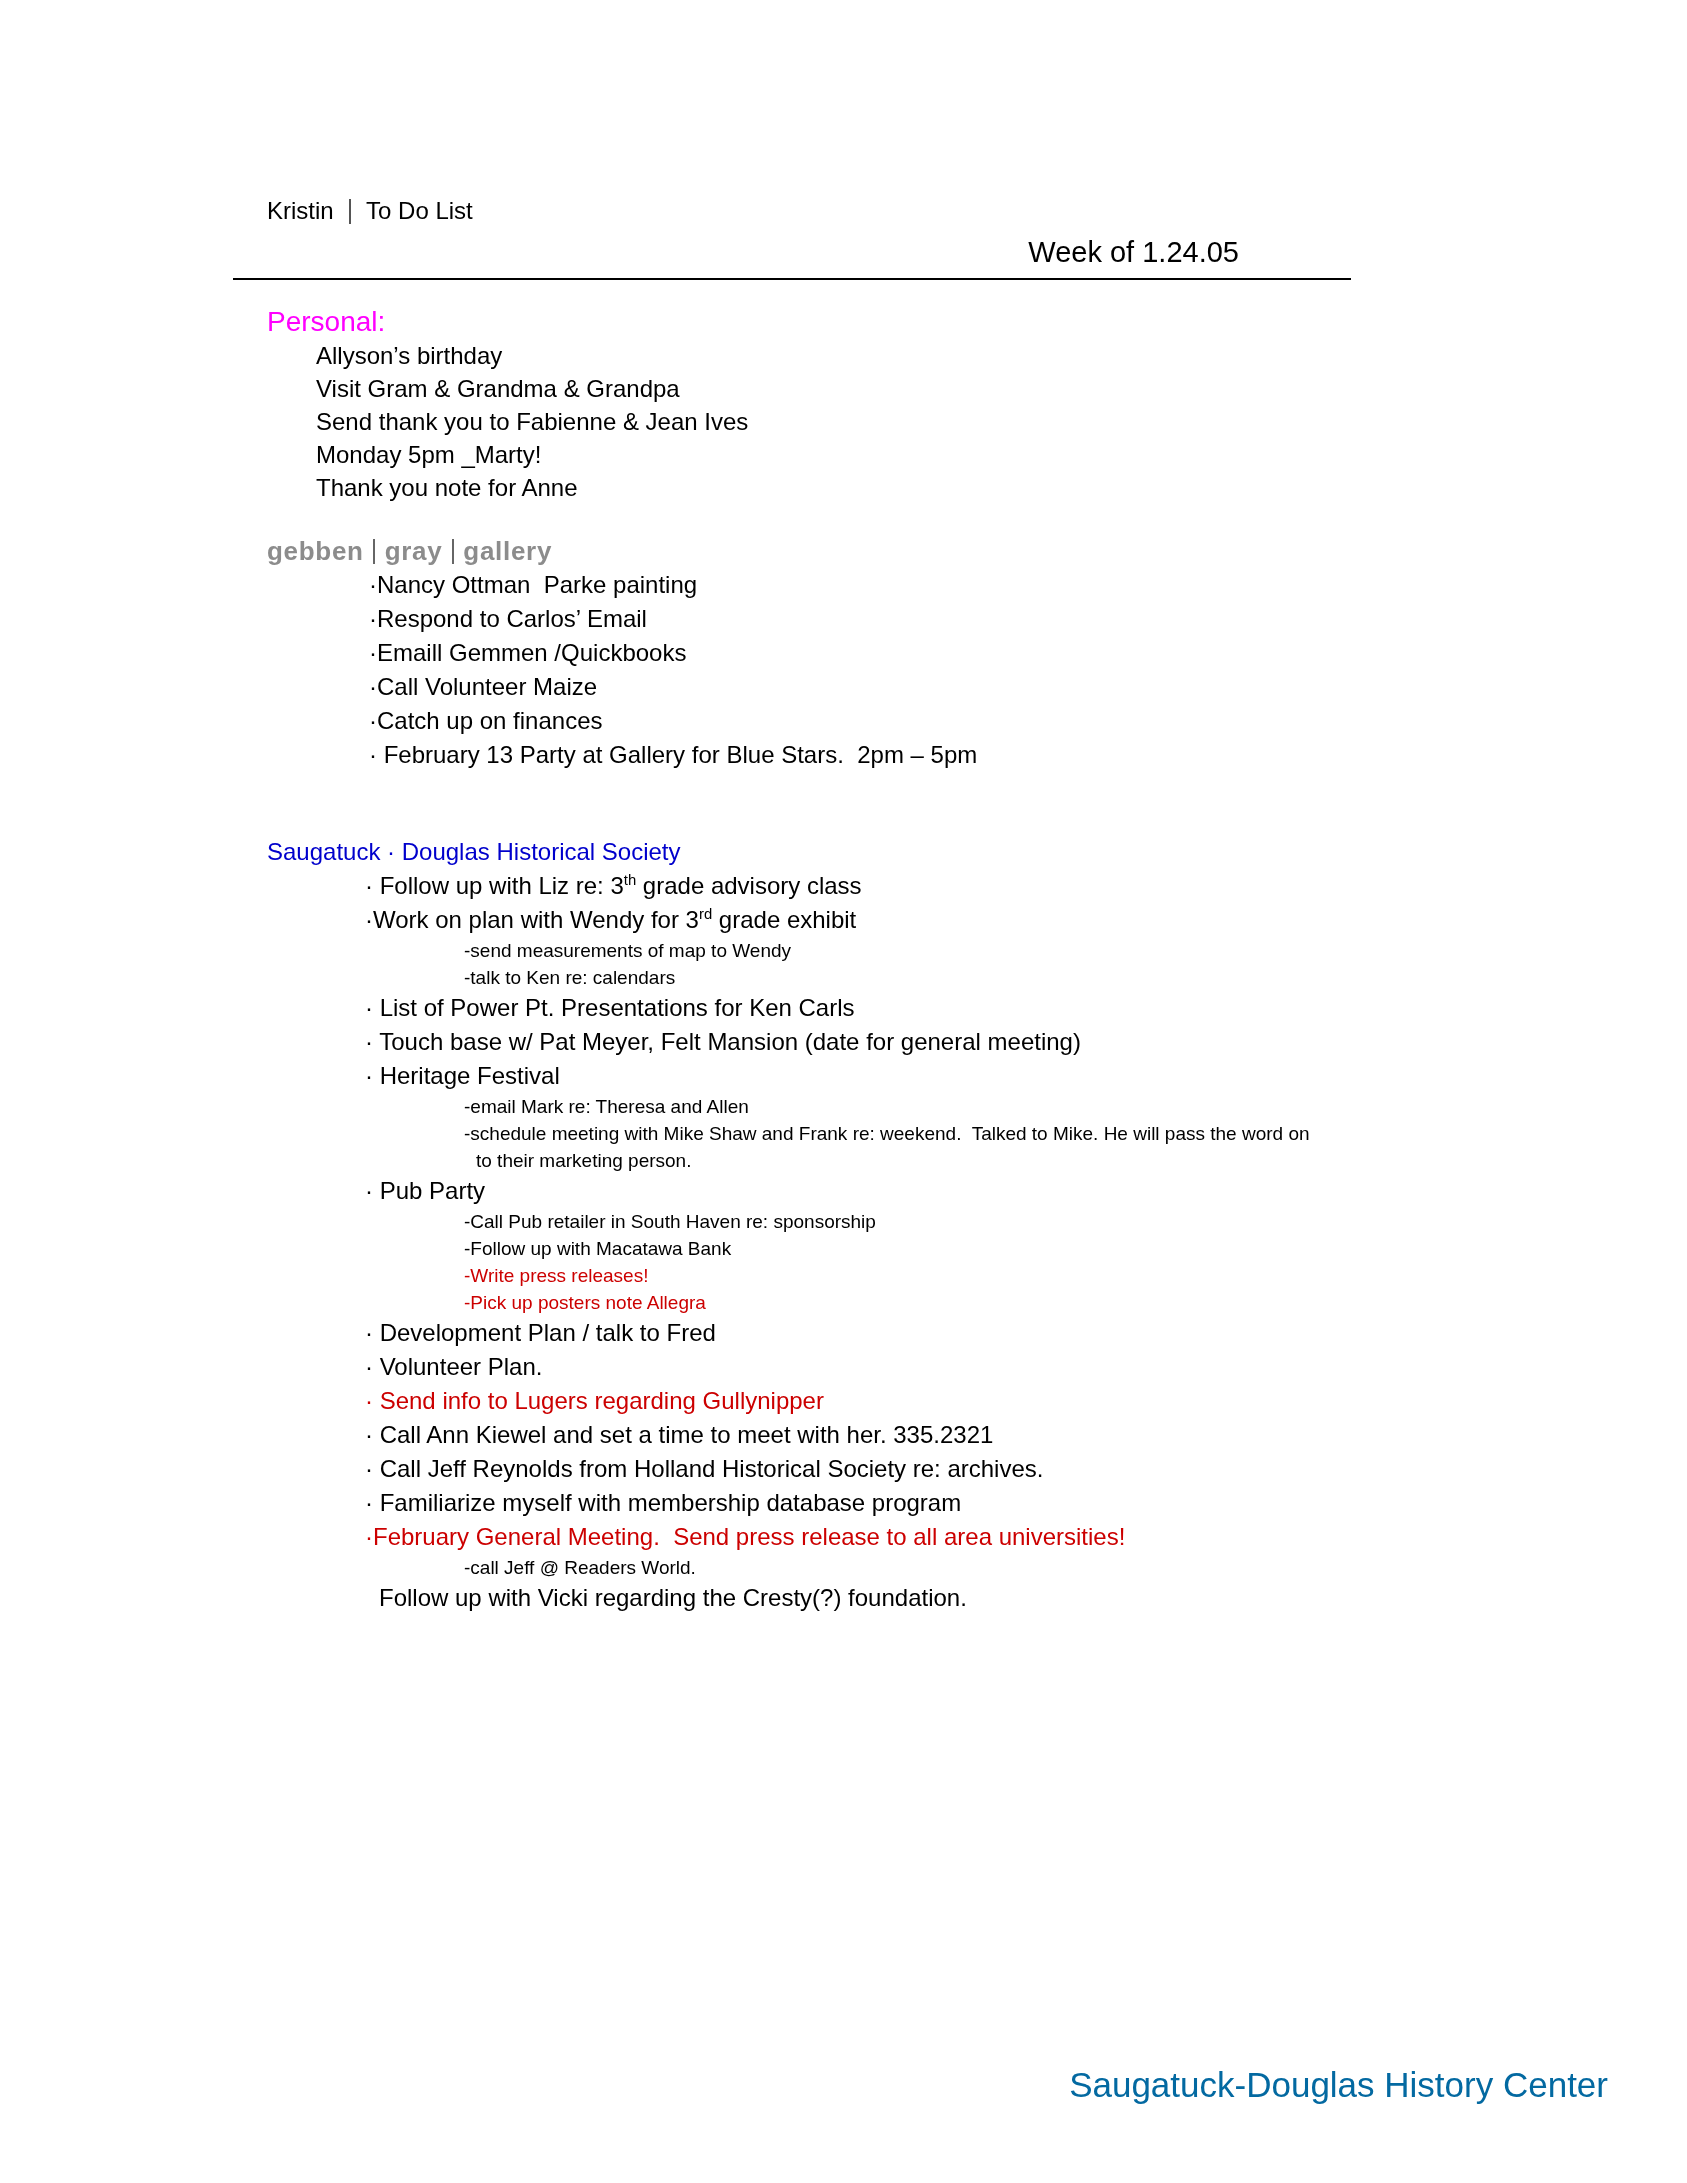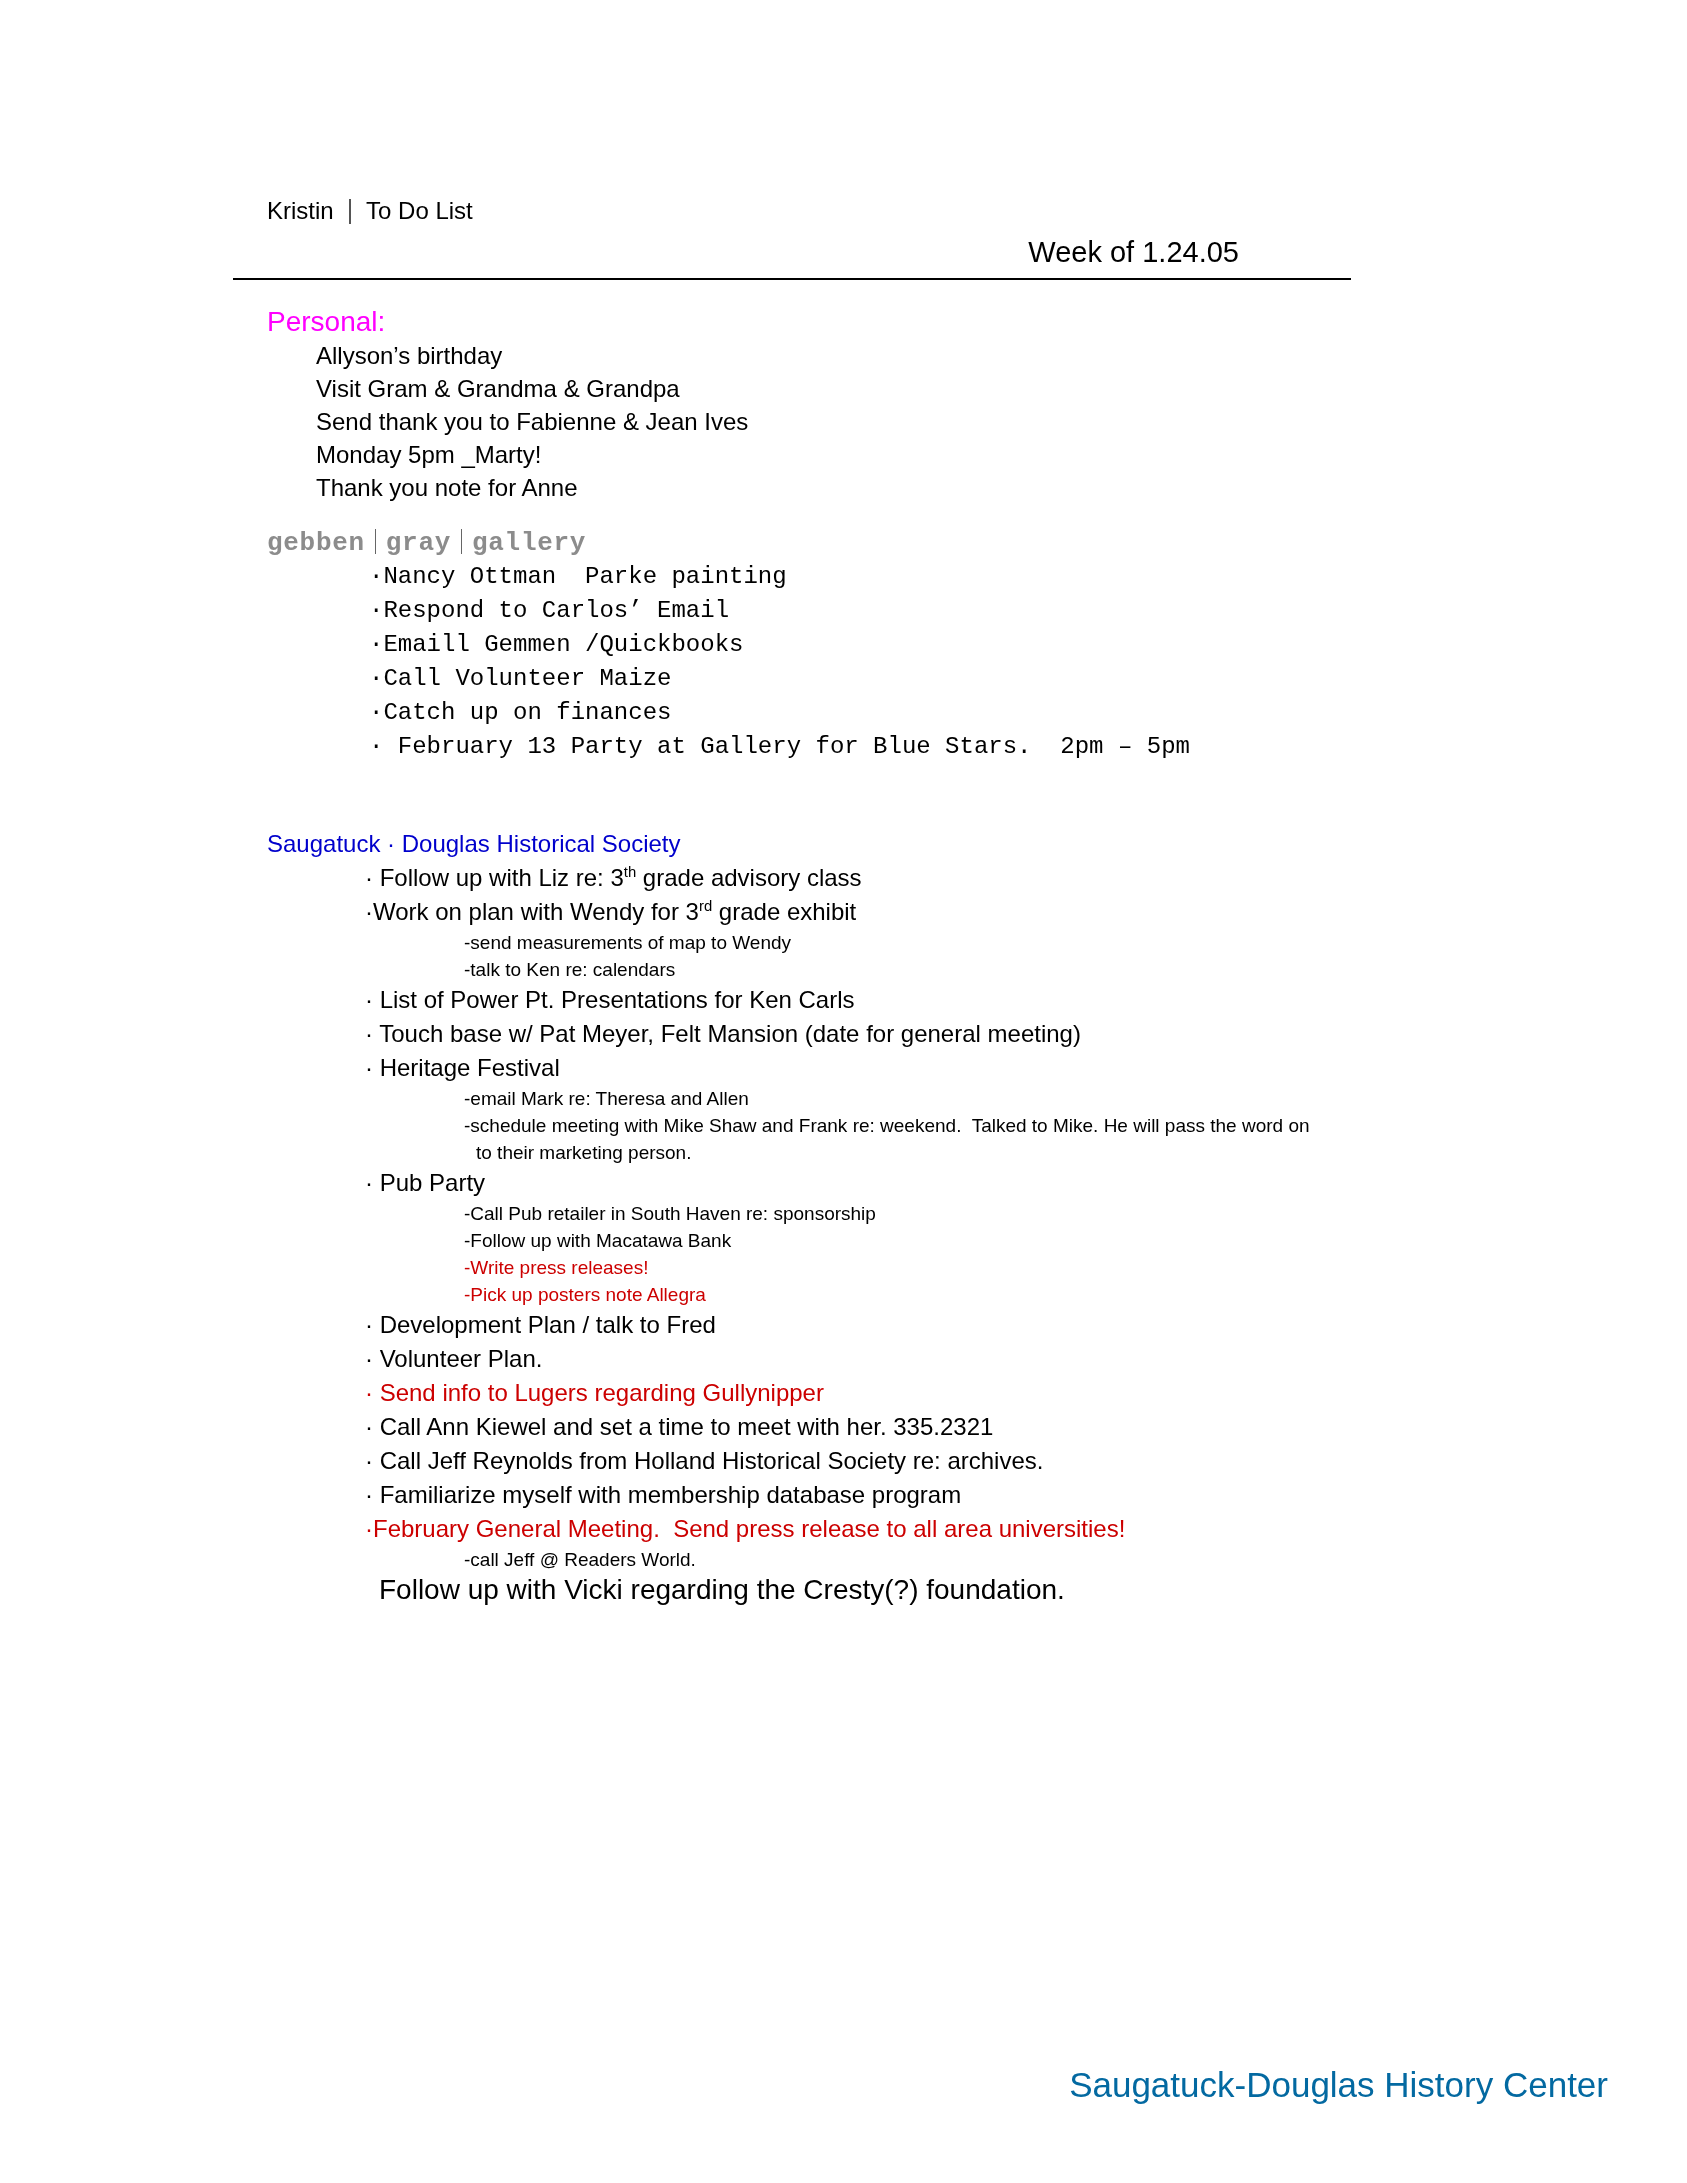--- a/index.html
+++ b/index.html
@@ -50,21 +50,21 @@
     color: #ff00ff;
     font-size: 28px;
     line-height: 34px;
   }
   .p-item {
     margin-left: 83px;
     font-size: 24px;
     line-height: 33px;
     white-space: pre-wrap;
   }
-  .section-gallery { margin-top: 22px; font-family: Liberation Mono, monospace; }
+  .section-gallery { margin-top: 30px; }
   .heading-gallery {
     margin-left: 34px;
     color: #8c8c8c;
     font-weight: bold;
     font-size: 26px;
     line-height: 34px;
     letter-spacing: 0.7px;
   }
   .gbar {
     display: inline-block;
@@ -100,21 +100,21 @@
     white-space: pre-wrap;
   }
   .s-subcont {
     margin-left: 243px;
     font-size: 19px;
     line-height: 27px;
     white-space: pre-wrap;
   }
   .s-plain {
     margin-left: 146px;
-    font-size: 28px;
+    font-size: 24px;
     line-height: 34px;
     white-space: pre-wrap;
   }
   .red { color: #cc0000; }
   sup {
     font-size: 62%;
     vertical-align: super;
     line-height: 0;
   }
   .footer {

